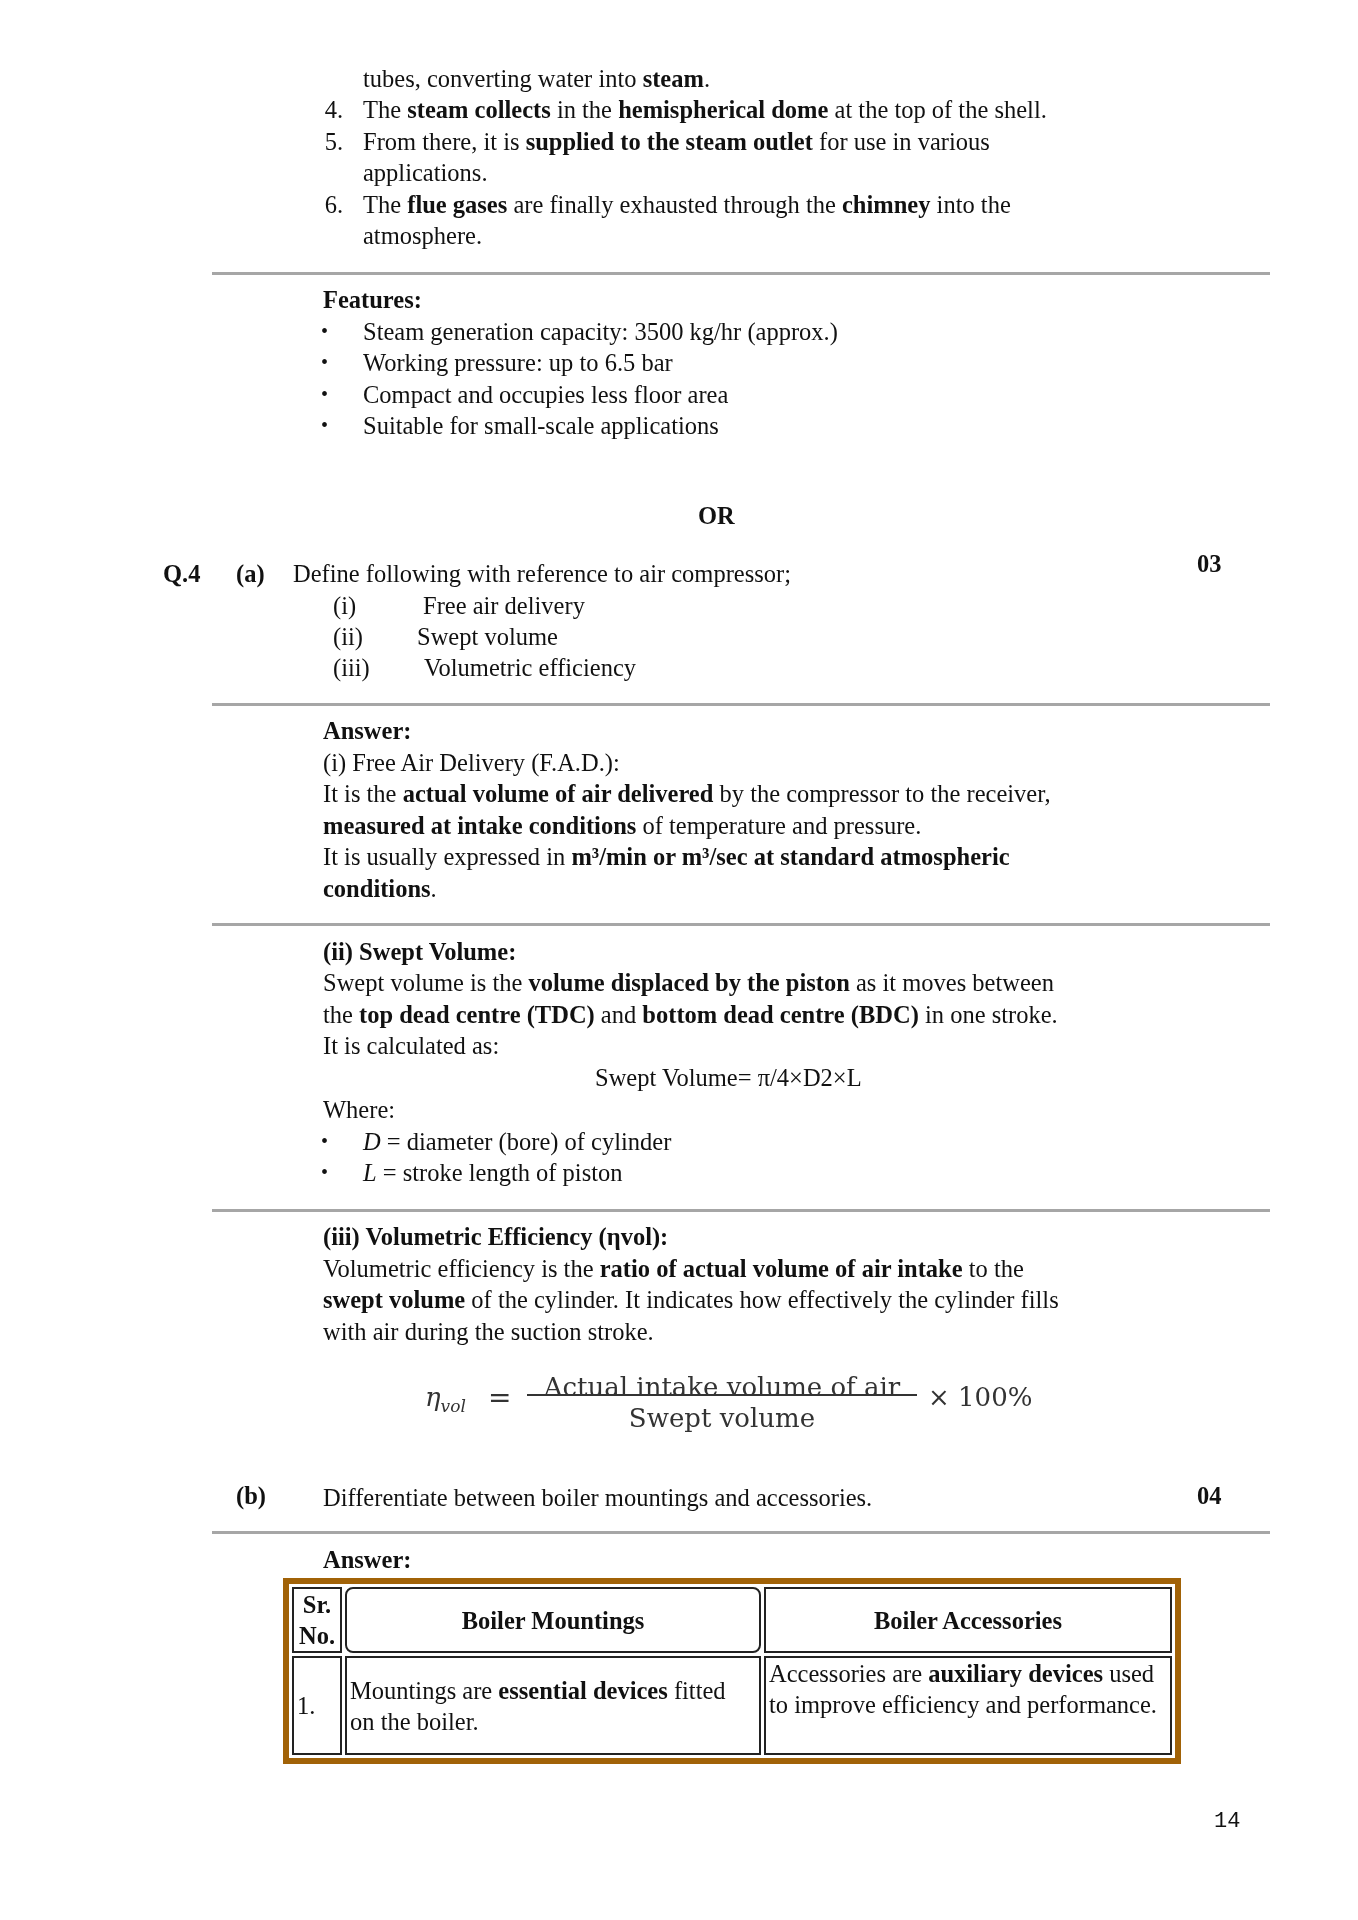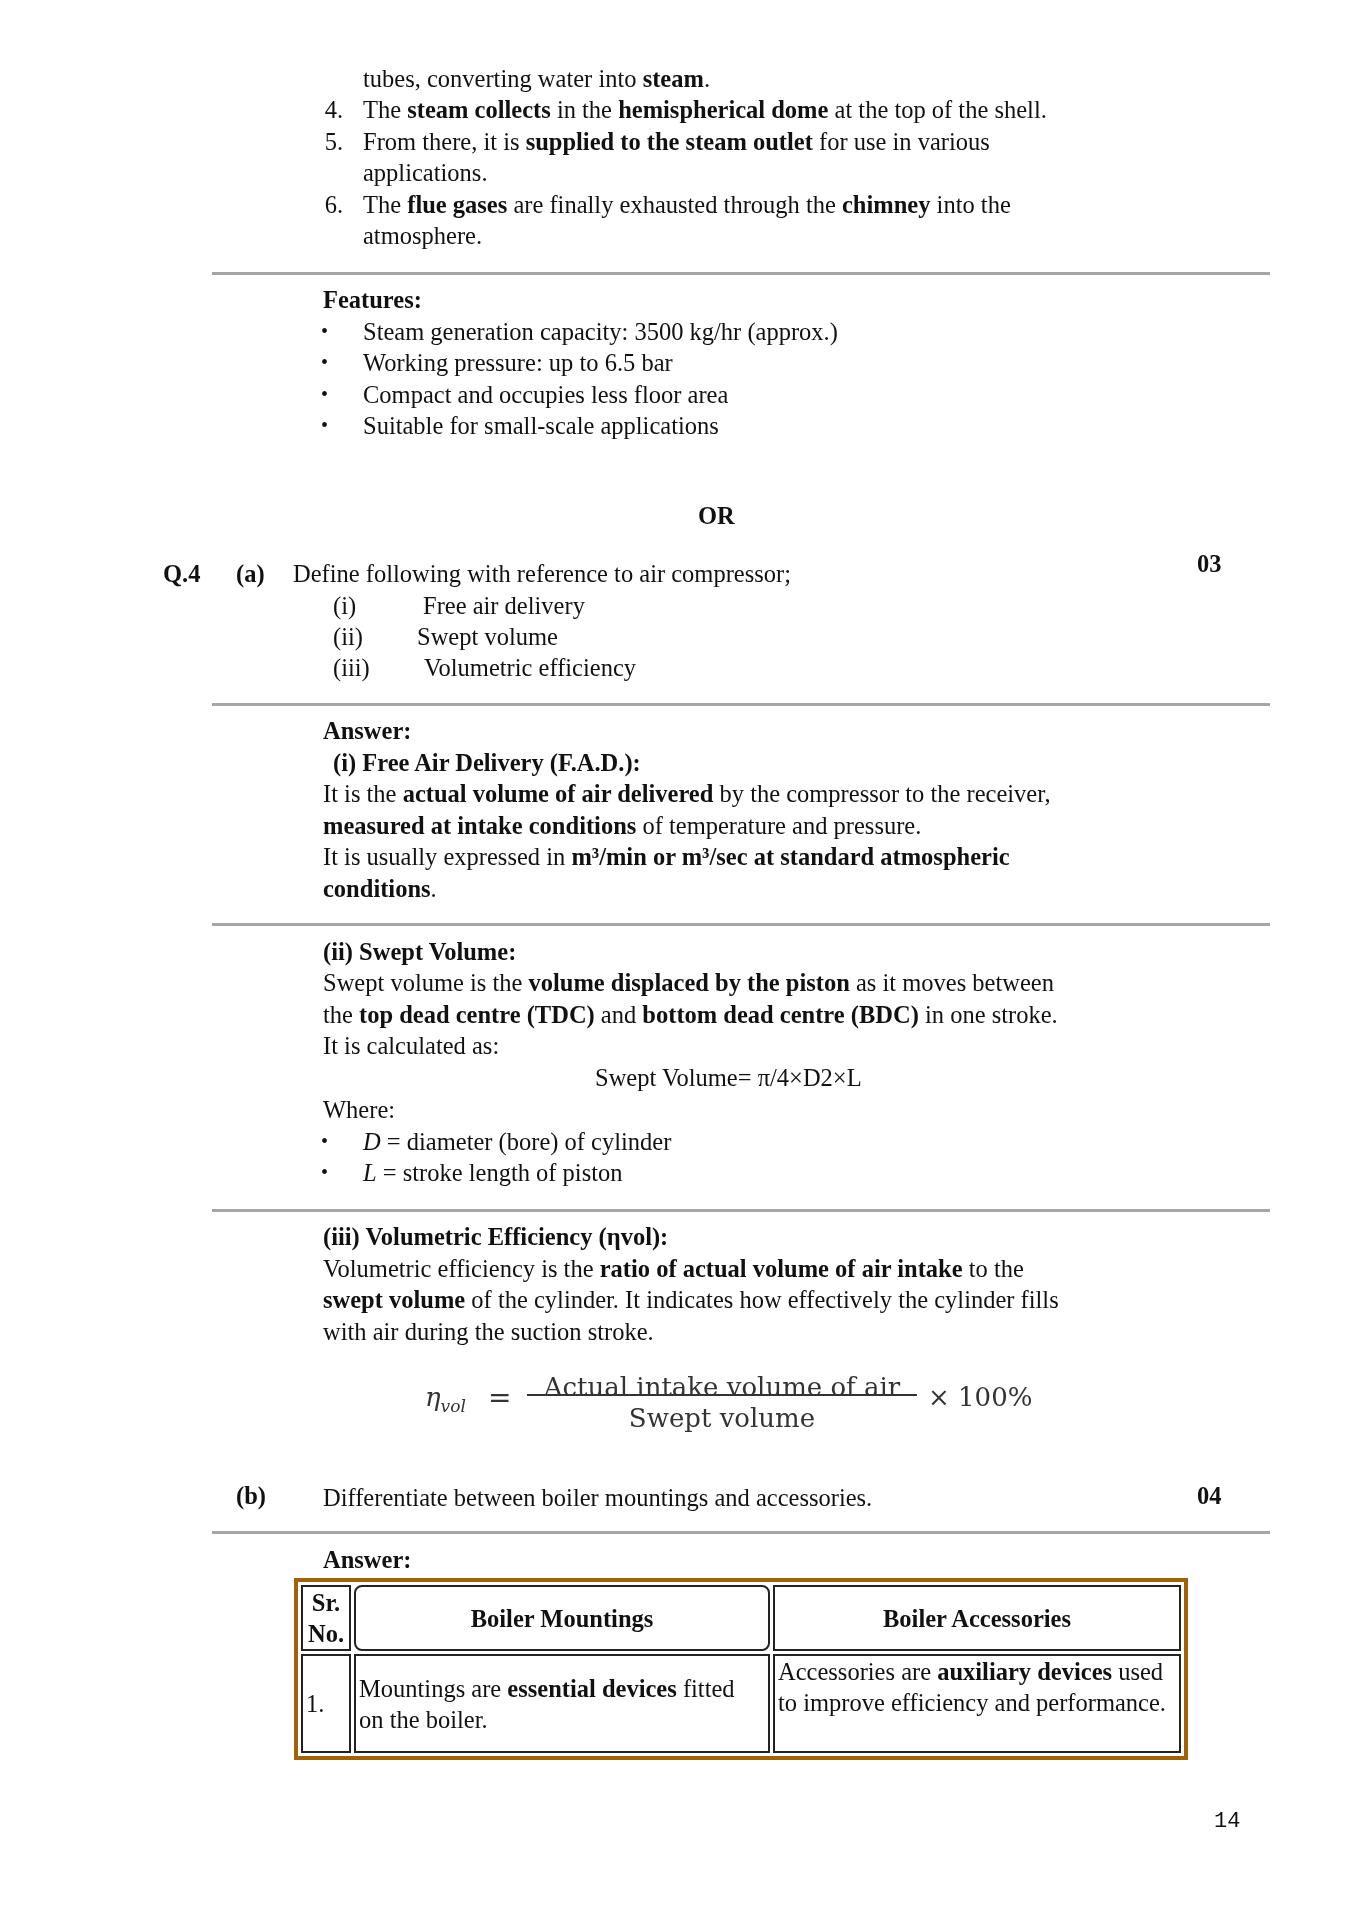--- a/index.html
+++ b/index.html
@@ -6,21 +6,21 @@
     body { width: 1358px; height: 1920px; position: relative; overflow: hidden;
            font-family: "Liberation Serif", "DejaVu Serif", serif; color: #111; font-size: 24.5px; }
     .abs { position: absolute; white-space: nowrap; line-height: 31px; }
     b { font-weight: bold; }
     .rule { position: absolute; left: 212px; width: 1058px; height: 3px; background: #a6a6a6; }
     .num { position: absolute; width: 36px; text-align: right; }
     .bullet { position: absolute; font-size: 20px; }
     .formula { position: absolute; font-family: "DejaVu Serif", "Liberation Serif", serif; color: #333; }
     .frac-line { position: absolute; height: 2px; background: #333; }
     table.cmp { position: absolute; left: 282px; top: 1572px; border-collapse: separate; border-spacing: 3px;
-                border: 4px solid #a16207; font-size: 24.5px; margin-left: 11px; }
+                border: 6px solid #a16207; font-size: 24.5px; }
     table.cmp td, table.cmp th { border: 2px solid #222; padding: 0 3px; vertical-align: middle; line-height: 31px; }
     table.cmp th { font-weight: bold; text-align: center; height: 62px; }
     table.cmp td { height: 95px; text-align: left; }
     i.var { font-style: italic; }
   </style>
 </head>
 <body>
 
 <div class="abs" style="left:363px; top:63px;">
   <span>tubes, converting water into </span><b>steam</b><span>.</span>
@@ -71,21 +71,21 @@
   <div class="abs" style="left:423px; top:590px;">Free air delivery</div>
   <div class="abs" style="left:333px; top:621px;">(ii)</div>
   <div class="abs" style="left:417px; top:621px;">Swept volume</div>
   <div class="abs" style="left:333px; top:652px;">(iii)</div>
   <div class="abs" style="left:424px; top:652px;">Volumetric efficiency</div>
 </div>
 
 <div class="rule" style="top:703px;"></div>
 
 <div class="abs" style="left:323px; top:715px; font-weight:bold;">Answer:</div>
-<div class="abs" style="left:323px; top:747px; font-weight:bold;margin-left:10px;">(i) Free Air Delivery (F.A.D.):</div>
+<div class="abs" style="left:323px; top:747px; font-weight:normal;">(i) Free Air Delivery (F.A.D.):</div>
 <div class="abs" style="left:323px; top:778px;">
   <span>It is the </span><b>actual volume of air delivered</b><span> by the compressor to the receiver,</span>
 </div>
 <div class="abs" style="left:323px; top:810px;">
   <b>measured at intake conditions</b><span> of temperature and pressure.</span>
 </div>
 <div class="abs" style="left:323px; top:841px;">
   <span>It is usually expressed in </span><b>m³/min or m³/sec at standard atmospheric</b>
 </div>
 <div class="abs" style="left:323px; top:873px;">

